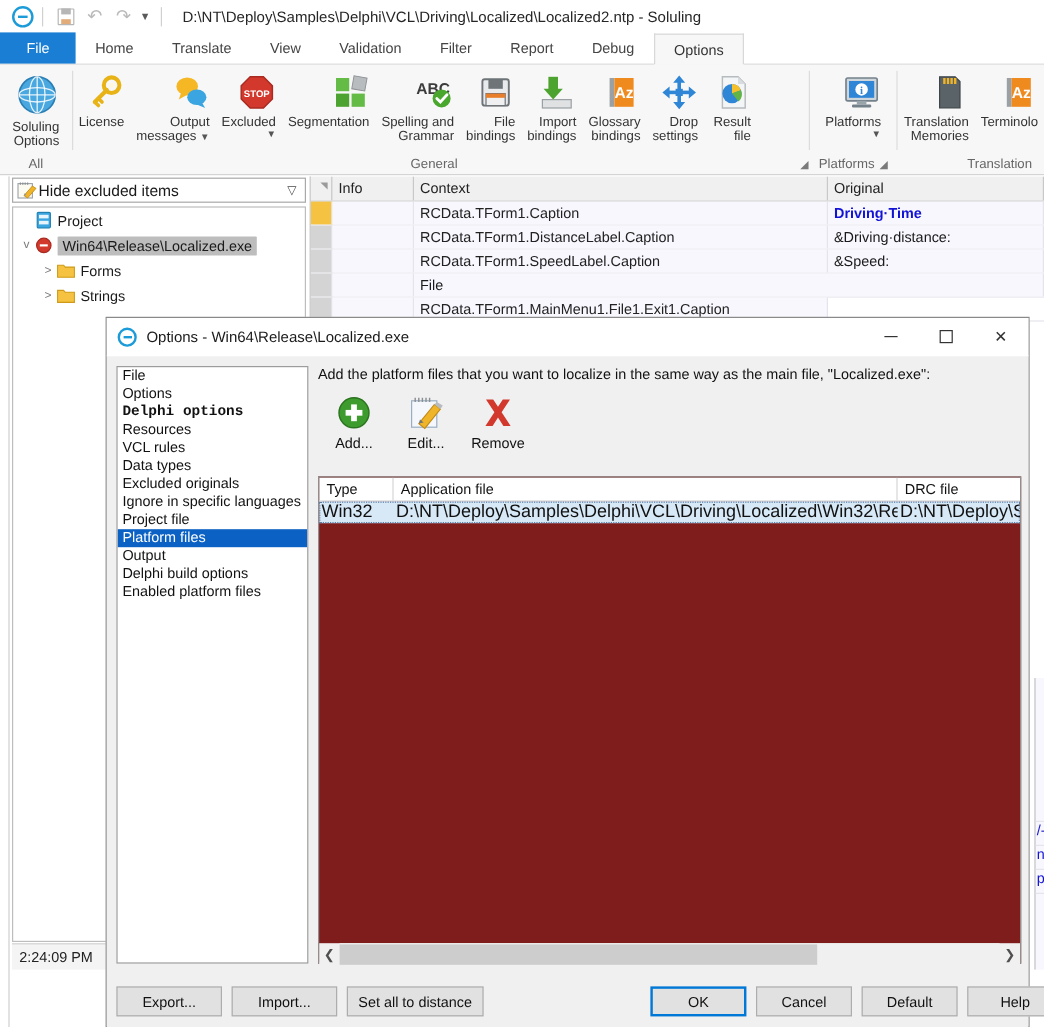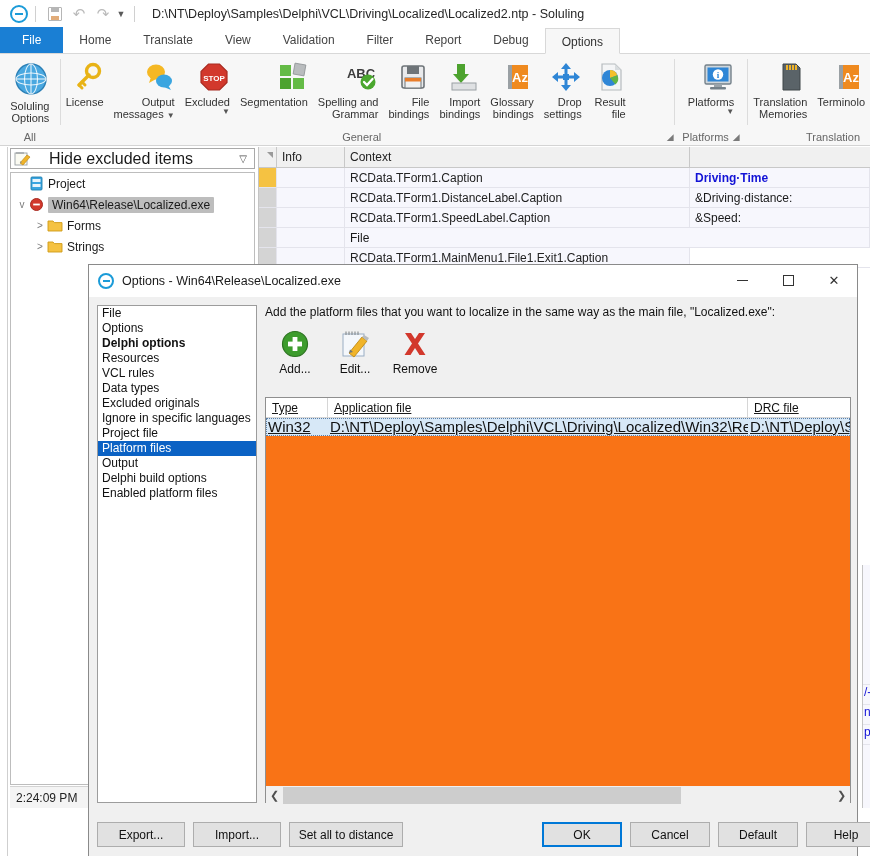--- a/index.html
+++ b/index.html
@@ -80,21 +80,21 @@
   
   .leftsliver {
     position:absolute; left:0; top:147px; width:8px; height:709px; background:#ffffff;
     border-right:1px solid #cfcfcf;
   }
   .hidecombo {
     position:absolute; left:10px; top:148px; width:245px; height:21px;
     background:#ffffff; border:1px solid #a9a9a9; display:flex; align-items:center;
   }
   .hidecombo .cicon { width:17px; height:15px; margin-left:3px; position:relative; }
-  .hidecombo .ctext { margin-left:18px; font-size:16px; color:#1a1a1a; }
+  .hidecombo .ctext { margin-left:1px; font-size:13px; color:#1a1a1a; }
   .hidecombo .ccaret { margin-left:auto; margin-right:7px; font-size:10px; color:#4a4a4a; }
 
   .treepanel {
     position:absolute; left:10px; top:172px; width:245px; height:613px;
     background:#ffffff; border:1px solid #bdbdbd; overflow:hidden;
   }
   .trow { height:21px; display:flex; align-items:center; padding-left:4px; font-size:12px; }
   .trow .exp { width:14px; text-align:center; color:#7b7b7b; font-size:10px; }
   .trow .nm { margin-left:4px; white-space:nowrap; }
   .trow .selbg { background:#bdbdbd; padding:1px 4px; border-radius:1px; }
@@ -151,33 +151,33 @@
   .wctl { width:46px; height:31px; display:flex; align-items:center; justify-content:center; font-size:13px; color:#333; cursor:default;}
   .wctl.min span{display:block;width:11px;height:1px;background:#333;}
   .wctl.max span{display:block;width:11px;height:11px;border:1px solid #333;}
   .dlg-body { position:relative; height:559px; background:#f0f0f0; }
 
   .navlist {
     position:absolute; left:8px; top:8px; width:160px; height:498px;
     background:#ffffff; border:1px solid #9c9c9c; overflow:hidden;
   }
   .navitem { height:15px; line-height:15px; padding-left:4px; font-size:12px; color:#111; white-space:nowrap;}
-  .navitem.bold { font-weight:bold; }
+  .navitem.bold { font-weight:bold;font-family:Liberation Mono, monospace; }
   .navitem.sel { background:#0b62c4; color:#ffffff; }
 
   .content { position:absolute; left:176px; top:8px; right:8px; }
   .desc { font-size:12px; color:#111; white-space:nowrap; }
 
   .toolrow { display:flex; margin-top:10px; }
   .toolbtn { display:flex; flex-direction:column; align-items:center; width:60px; cursor:default;}
   .toolbtn .tl { font-size:12px; margin-top:3px; color:#111; }
 
   .listbox {
     position:absolute; left:176px; top:100px; width:586px; height:406px;
-    background:#f97316; border:1px solid #8f8f8f; overflow:hidden;text-decoration:underline;
+    background:#7f1d1d; border:1px solid #8f8f8f; overflow:hidden;
   }
   .lhead { display:flex; height:20px; background:#ffffff; border-bottom:1px solid #d6d6d6; }
   .lh { padding-left:6px; line-height:20px; font-size:12px; color:#111; border-right:1px solid #d6d6d6; white-space:nowrap;}
   .lh.c0{ width:62px; }
   .lh.c1{ width:420px; }
   .lh.c2{ flex:1; border-right:none;}
   .lrow { display:flex; height:18px; background:#d7e8f7; outline:1px dotted #5a7fa8; outline-offset:-1px;}
   .lc { padding-left:2px; line-height:18px; font-size:15px; color:#111; white-space:nowrap; overflow:hidden;}
   .lc.c0{ width:62px; }
   .lc.c1{ width:420px; }
@@ -518,20 +518,21 @@
 
   <div class="statusbar">
     <span>2:24:09 PM</span>
   </div>
 
   <div class="grid">
     <div class="ghead">
       <div class="gh c0"></div>
       <div class="gh c1">Info</div>
       <div class="gh c2">Context</div>
+      <div class="gh c3">Original</div>
     </div>
 
     <div class="grow">
       <div class="gc c0 flag"></div>
       <div class="gc c1"></div>
       <div class="gc c2">RCData.TForm1.Caption</div>
       <div class="gc c3 hl">Driving·Time</div>
     </div>
     <div class="grow">
       <div class="gc c0"></div>

